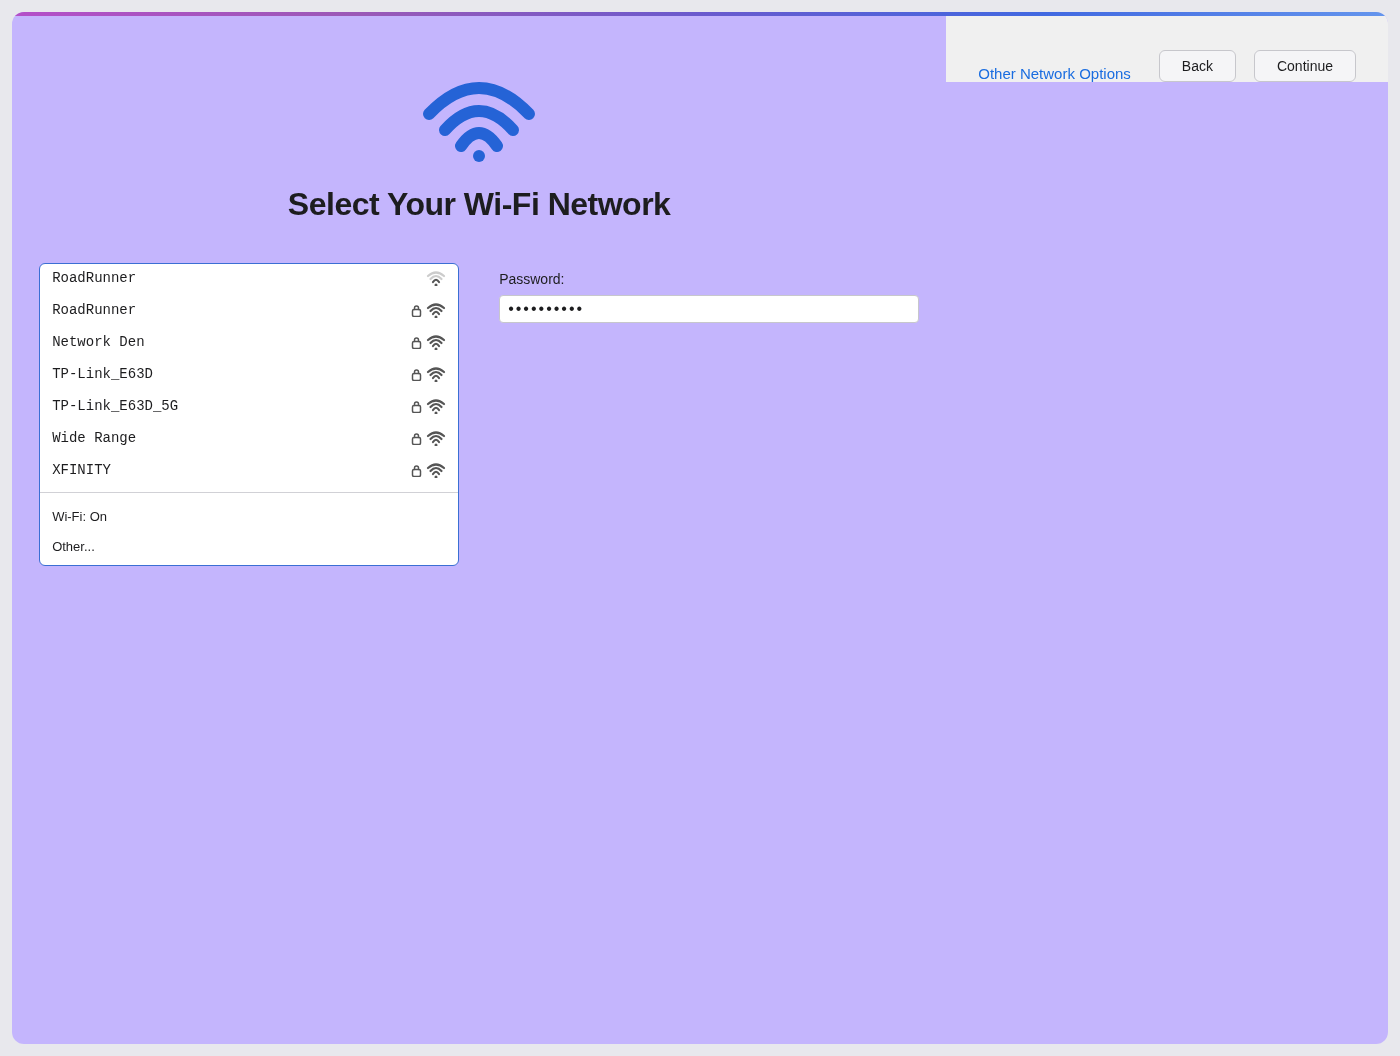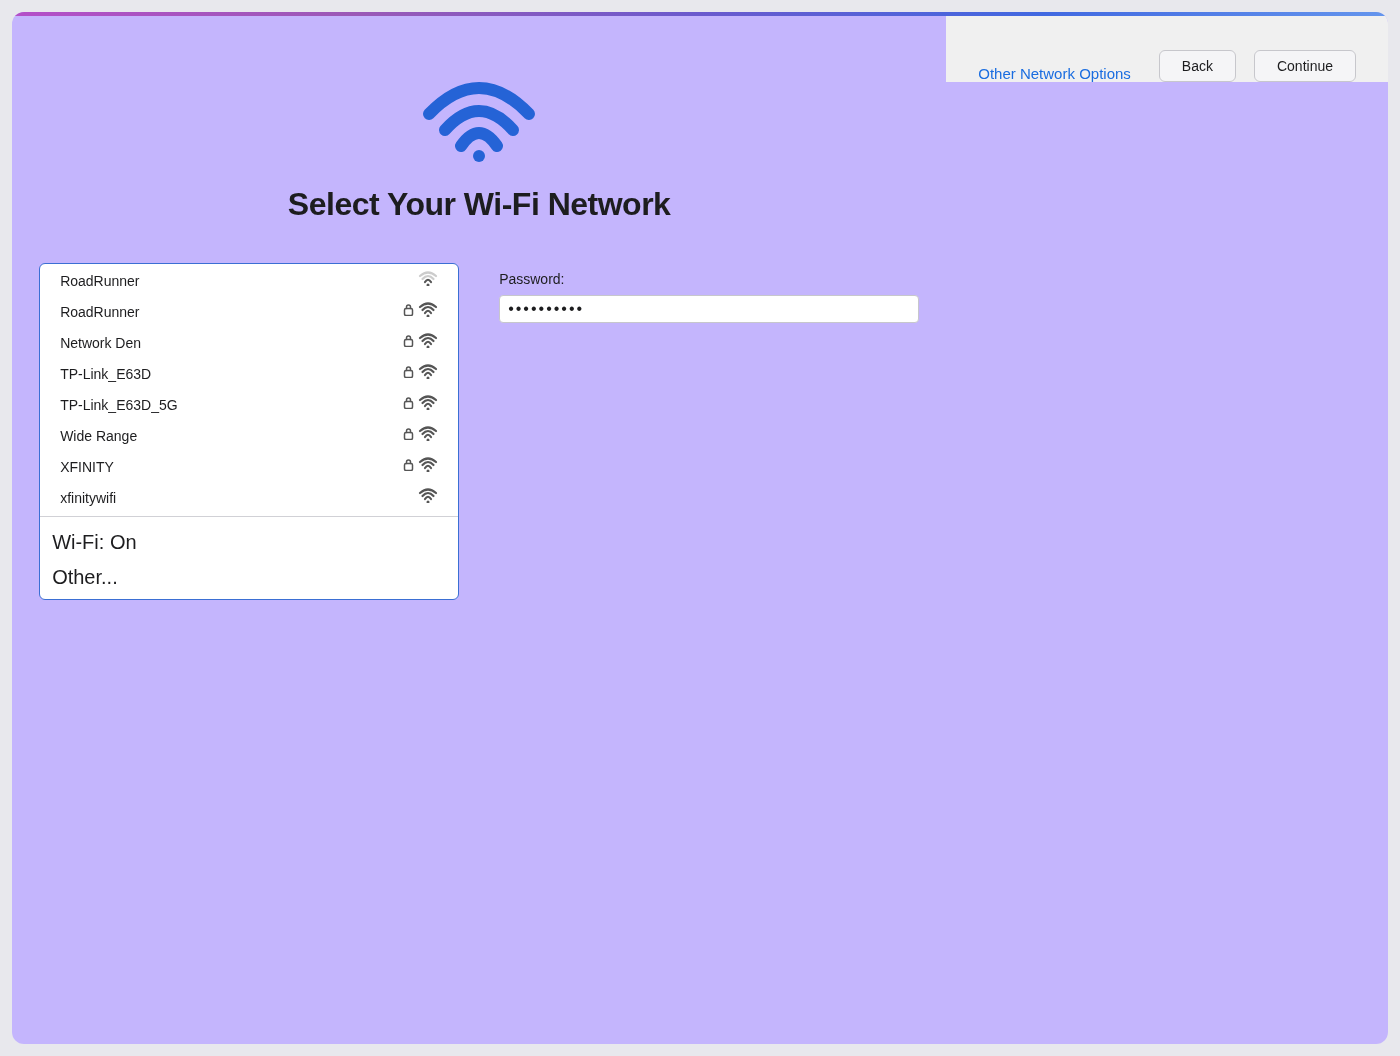--- a/index.html
+++ b/index.html
@@ -75,28 +75,29 @@
     .network-list {
       width: 420px;
       border: 1.5px solid #3b6fd4;
       border-radius: 6px;
       background: #ffffff;
       overflow: hidden;
     }
 
     .network-item {
       display: flex;
-      align-items: flex-end;
+      align-items: flex-start;
       justify-content: space-between;
-      padding: 6px 20px;
+      padding: 6px 12px;
       cursor: pointer;
       font-size: 14px;
       color: #1d1d1f;
       border-bottom: none;
       min-height: 30px;
+      font-family: Liberation Mono, monospace;
     }
 
     .network-item.selected {
       background: #2563d6;
       color: #ffffff;
     }
 
     .network-item-name {
       flex: 1;
       font-size: 14px;
@@ -131,23 +132,23 @@
       border-top: 1px solid #d1d1d6;
       margin: 4px 0;
     }
 
     .network-footer {
       padding: 4px 0;
     }
 
     .footer-item {
       display: flex;
-      align-items: flex-end;
+      align-items: center;
       padding: 6px 12px;
-      font-size: 20px;
+      font-size: 13px;
       color: #1d1d1f;
       cursor: pointer;
       min-height: 30px;
     }
 
     
     .password-area {
       display: flex;
       flex-direction: column;
       gap: 8px;
@@ -319,31 +320,20 @@
                   </svg></span>
               </div>
             </div>
             <div class="network-item">
               <span class="network-item-name">XFINITY</span>
               <div class="network-item-icons">
                 <span class="lock-icon"><svg width="11" height="13" viewBox="0 0 11 13" fill="none" xmlns="http://www.w3.org/2000/svg">
       <rect x="1.5" y="5.5" width="8" height="7" rx="1.5" stroke="#555555" stroke-width="1.5"></rect>
       <path d="M3.5 5.5V4a2 2 0 0 1 4 0v1.5" stroke="#555555" stroke-width="1.5" stroke-linecap="round"></path>
     </svg></span>
-                <span class="wifi-signal"><svg width="20" height="16" viewBox="0 0 20 16" fill="none" xmlns="http://www.w3.org/2000/svg">
-                    <path d="M2 6 Q10 -1 18 6" stroke="#555555" stroke-width="2.2" stroke-linecap="round" fill="none" opacity="1"></path>
-                    <path d="M4.5 9 Q10 3 15.5 9" stroke="#555555" stroke-width="2.2" stroke-linecap="round" fill="none"></path>
-                    <path d="M7 12 Q10 7.5 13 12" stroke="#555555" stroke-width="2.2" stroke-linecap="round" fill="none"></path>
-                    <circle cx="10" cy="15" r="1.5" fill="#555555"></circle>
-                  </svg></span>
-              </div>
-            </div>
-            <div class="network-item">
-              <span class="network-item-name">xfinitywifi</span>
-              <div class="network-item-icons">
                 <span class="wifi-signal"><svg width="20" height="16" viewBox="0 0 20 16" fill="none" xmlns="http://www.w3.org/2000/svg">
                     <path d="M2 6 Q10 -1 18 6" stroke="#555555" stroke-width="2.2" stroke-linecap="round" fill="none" opacity="1"></path>
                     <path d="M4.5 9 Q10 3 15.5 9" stroke="#555555" stroke-width="2.2" stroke-linecap="round" fill="none"></path>
                     <path d="M7 12 Q10 7.5 13 12" stroke="#555555" stroke-width="2.2" stroke-linecap="round" fill="none"></path>
                     <circle cx="10" cy="15" r="1.5" fill="#555555"></circle>
                   </svg></span>
               </div>
             </div>
           </div>
         <hr class="divider">

